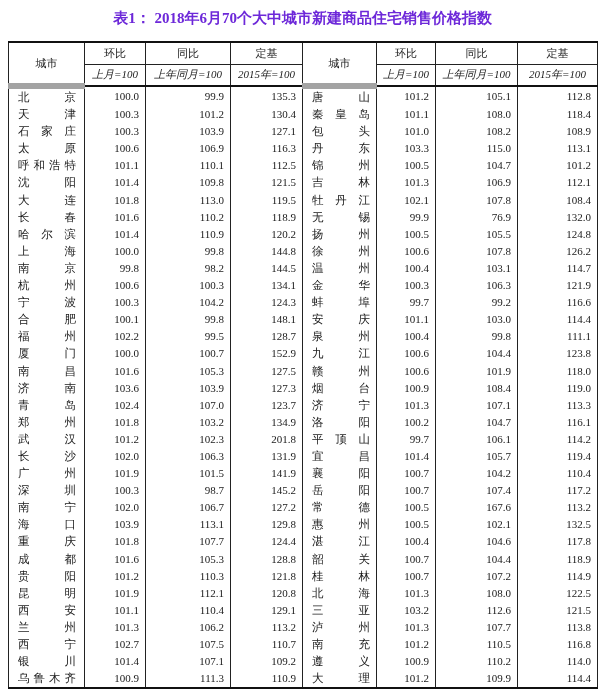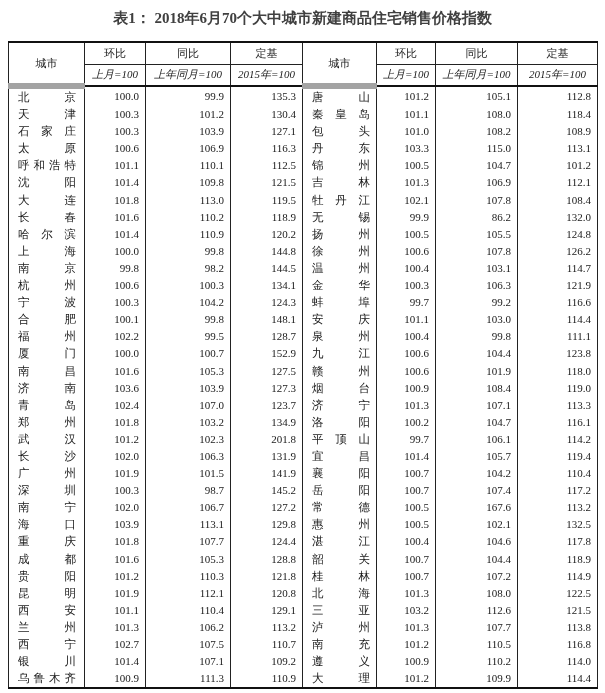--- a/index.html
+++ b/index.html
@@ -15,21 +15,21 @@
   .page {
     width: 605px;
     height: 693px;
     background: #ffffff;
   }
   .title {
     text-align: center;
     font-weight: bold;
     font-size: 15px;
     padding-top: 9px;
-    color: #404040;
+    color: #6d28d9;
   }
   .table-wrap {
     margin: 13px 8px 0 8px;
   }
   table.idx {
     border-collapse: collapse;
     table-layout: fixed;
     width: 589px;
     border-top: 2.5px solid #111111;
     border-bottom: 2.5px solid #111111;
@@ -222,21 +222,21 @@
     <td class="city">
               <span class="jc">长春</span>
             </td>
     <td class="num">101.6</td>
     <td class="num">110.2</td>
     <td class="num">118.9</td>
     <td class="city">
               <span class="jc">无锡</span>
             </td>
     <td class="num">99.9</td>
-    <td class="num">86.2</td>
+    <td class="num">76.9</td>
     <td class="num">132.0</td>
   </tr>
           <tr>
     <td class="city">
               <span class="jc">哈尔滨</span>
             </td>
     <td class="num">101.4</td>
     <td class="num">110.9</td>
     <td class="num">120.2</td>
     <td class="city">

